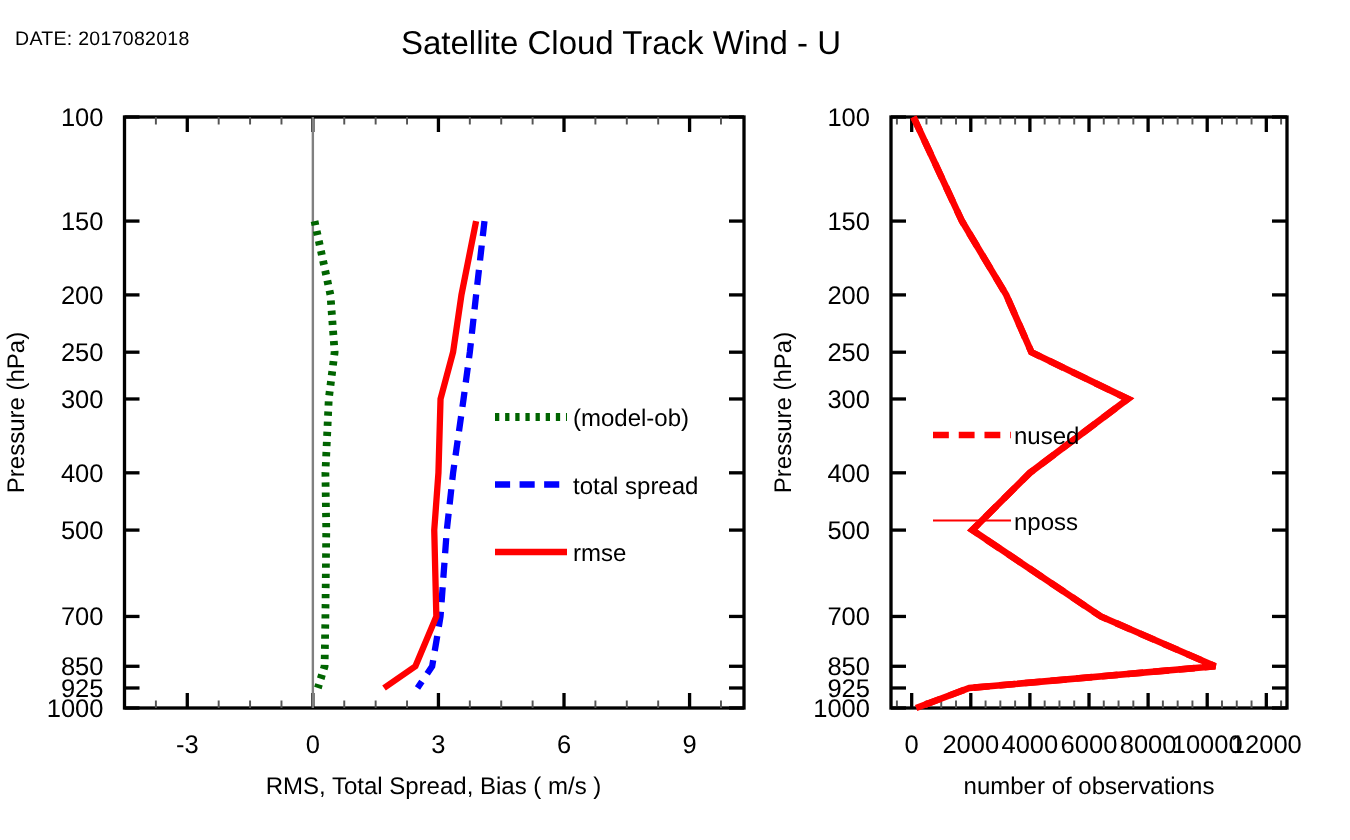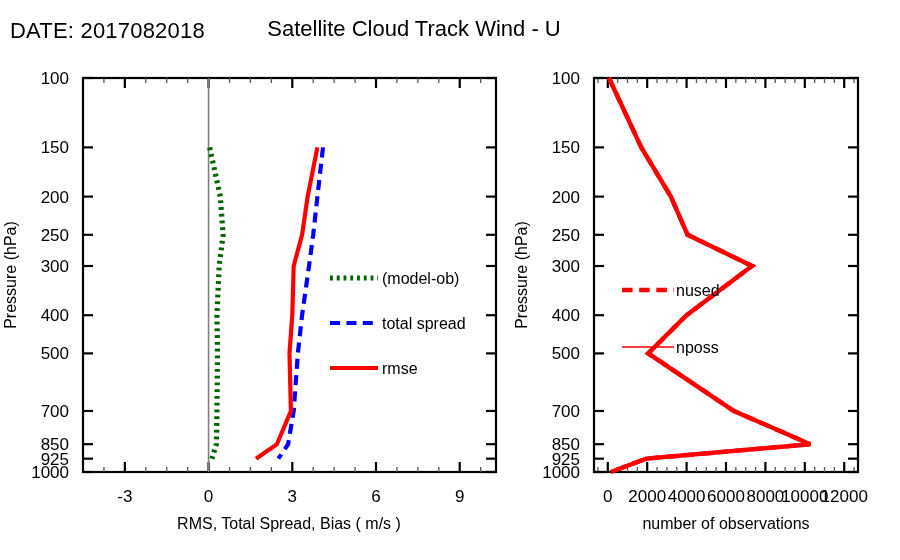--- a/index.html
+++ b/index.html
@@ -18,21 +18,21 @@
   #root {
     position: absolute;
     left: 0; top: 0;
     width: 900px;
     height: 560px;
   }
   .abs { position: absolute; }
   #date-label {
     left: 10px;
     top: 18px;
-    font-size: 22px;
+    font-size: 13px;
     letter-spacing: 0.2px;
     white-space: nowrap;
   }
   #plot-title {
     left: 0;
     top: 16px;
     width: 828px;
     text-align: center;
     font-size: 22px;
     white-space: nowrap;

